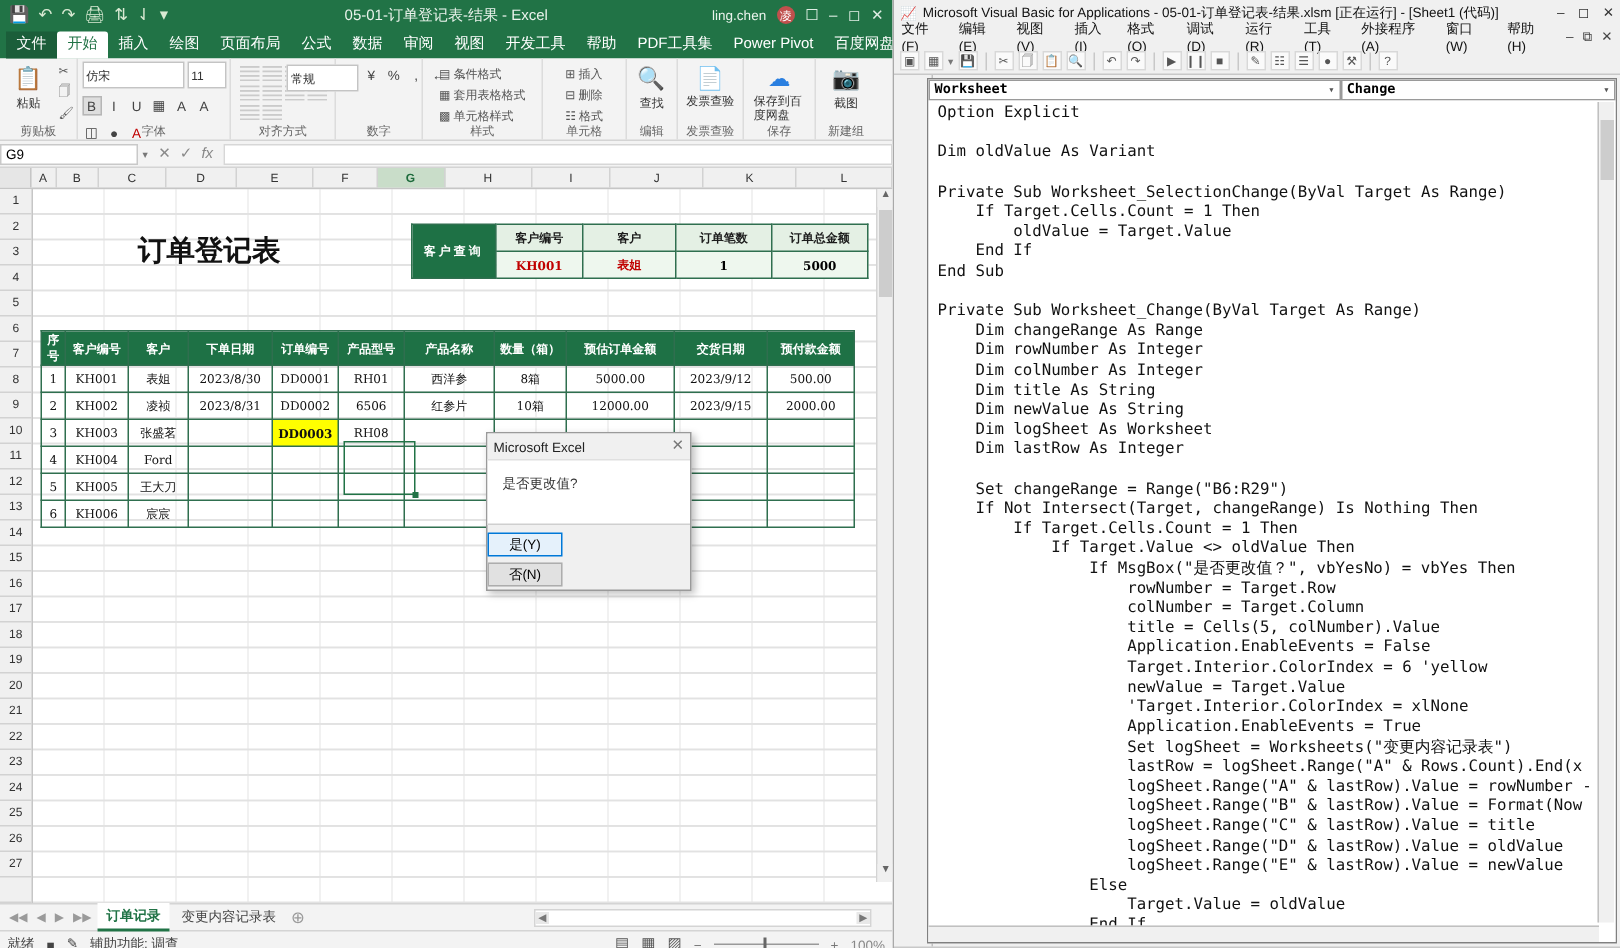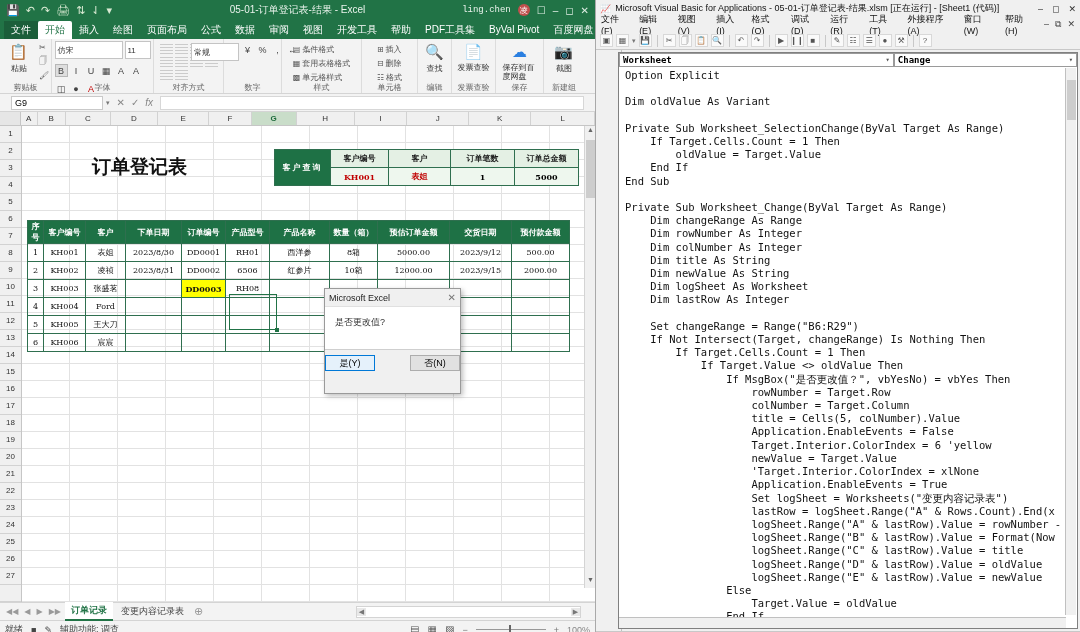--- a/index.html
+++ b/index.html
@@ -14,21 +14,21 @@
   #excel { position: absolute; left: 0; top: 0; width: 596px; height: 632px;
            background: #fff; border-right: 1px solid #a9a9a9; overflow: hidden; }
 
   .xl-titlebar { height: 20px; background: #217346; display: flex; align-items: center;
                  color: #fff; font-size: 10px; position: relative; }
   .qat { display: flex; align-items: center; gap: 6px; padding-left: 6px; }
   .qat span { color: #d9ead3; font-size: 11px; line-height: 1; }
   .xl-title { position: absolute; left: 0; right: 0; text-align: center; font-size: 10px;
               color: #eaf3ec; pointer-events: none; }
   .xl-tr { margin-left: auto; display: flex; align-items: center; gap: 7px; padding-right: 6px; }
-  .xl-user { font-size: 9px; color: #eaf3ec; font-family: Liberation Mono, monospace; }
+  .xl-user { font-size: 9px; color: #eaf3ec; }
   .avatar { width: 12px; height: 12px; border-radius: 50%; background: #c0504d; color: #fff;
             font-size: 8px; display: flex; align-items: center; justify-content: center; }
   .winbtn { font-size: 10px; color: #dfeee4; }
 
   .xl-tabs { height: 19px; background: #217346; display: flex; align-items: flex-end;
              font-size: 10px; color: #ffffff; padding-left: 4px; }
   .xl-tab { padding: 2px 7px 3px 7px; line-height: 13px; white-space: nowrap; }
   .xl-tab.file { background: #1b5e3a; }
   .xl-tab.active { background: #ffffff; color: #217346; border-radius: 2px 2px 0 0; }
 
@@ -50,21 +50,21 @@
            display: flex; align-items: center; padding: 0 2px; color: #333; }
   .fontrow { display: flex; gap: 2px; margin-bottom: 2px; }
   .btnrow { display: flex; gap: 2px; }
   .sq { width: 13px; height: 13px; border: 1px solid transparent; display: flex;
         align-items: center; justify-content: center; font-size: 9px; color: #444; }
   .sq.on { border-color: #b6b6b6; background: #dedede; }
   .grayline { display: block; width: 13px; height: 11px; background:
       linear-gradient(#999 1px, transparent 1px) 0 1px/100% 3px; opacity:.45; }
 
   .formulabar { height: 18px; background: #f3f3f3; border-bottom: 1px solid #d4d4d4;
-                display: flex; align-items: center; gap: 3px; padding: 0 11px; }
+                display: flex; align-items: center; gap: 3px; padding: 0 0; }
   .namebox { width: 92px; height: 14px; background: #fff; border: 1px solid #c9c9c9;
              font-size: 9px; padding: 0 3px; display: flex; align-items: center; }
   .fbicons { display: flex; gap: 6px; color: #888; font-size: 10px; padding: 0 4px; }
   .fbinput { flex: 1; height: 14px; background: #fff; border: 1px solid #d7d7d7; }
 
   
   .gridwrap { position: relative; height: 490px; background: #fff; overflow: hidden; }
   .colhdr { display: flex; height: 14px; background: #f0f0f0; border-bottom: 1px solid #c6c6c6;
             font-size: 8px; color: #333; }
   .corner { width: 22px; border-right: 1px solid #c6c6c6; background: #e6e6e6; }
@@ -102,21 +102,21 @@
 
   
   .dlg { position: absolute; left: 324px; top: 288px; width: 137px; height: 106px;
          background: #f0f0f0; border: 1px solid #9a9a9a; box-shadow: 2px 2px 5px rgba(0,0,0,.25);
          z-index: 40; }
   .dlg-tb { height: 17px; display: flex; align-items: center; justify-content: space-between;
             padding: 0 4px; background: #f0f0f0; font-size: 9px; color: #222; }
   .dlg-x { color: #777; font-size: 10px; }
   .dlg-body { background: #fff; height: 44px; border-top: 1px solid #e0e0e0;
               border-bottom: 1px solid #cfcfcf; padding: 9px 10px; font-size: 9px; color: #333; }
-  .dlg-btns { display: flex; gap: 22px; justify-content: space-between; padding-top: 5px; }
+  .dlg-btns { display: flex; gap: 4px; justify-content: flex-start; padding-top: 5px; flex-direction: column; }
   .dlg-btn { width: 50px; height: 16px; font-size: 9px; background: #e1e1e1;
              border: 1px solid #adadad; display: flex; align-items: center; justify-content: center; }
   .dlg-btn.def { border: 1px solid #0078d7; background: #e5f1fb; }
 
   .vscroll { position: absolute; right: 0; top: 14px; width: 11px; bottom: 14px;
              background: #f0f0f0; border-left: 1px solid #d4d4d4; }
   .vthumb { position: absolute; top: 2px; left: 1px; width: 9px; height: 58px; background: #cdcdcd; }
   .scr-arrow { position: absolute; left: 0; width: 11px; height: 12px; font-size: 7px;
                text-align: center; color: #666; background: #f0f0f0; }
 
@@ -208,21 +208,21 @@
       <div class="xl-tab">插入</div>
       <div class="xl-tab">绘图</div>
       <div class="xl-tab">页面布局</div>
       <div class="xl-tab">公式</div>
       <div class="xl-tab">数据</div>
       <div class="xl-tab">审阅</div>
       <div class="xl-tab">视图</div>
       <div class="xl-tab">开发工具</div>
       <div class="xl-tab">帮助</div>
       <div class="xl-tab">PDF工具集</div>
-      <div class="xl-tab">ByVal Pivot</div>
+      <div class="xl-tab">Power Pivot</div>
       <div class="xl-tab">百度网盘</div>
 
     </div>
 
     <div class="ribbon">
       <div class="rgroup" style="width:52px">
         <div class="rgbody">
           <div class="bigbtn">
             <div class="bigicon">📋</div>
             <span>粘贴</span>

